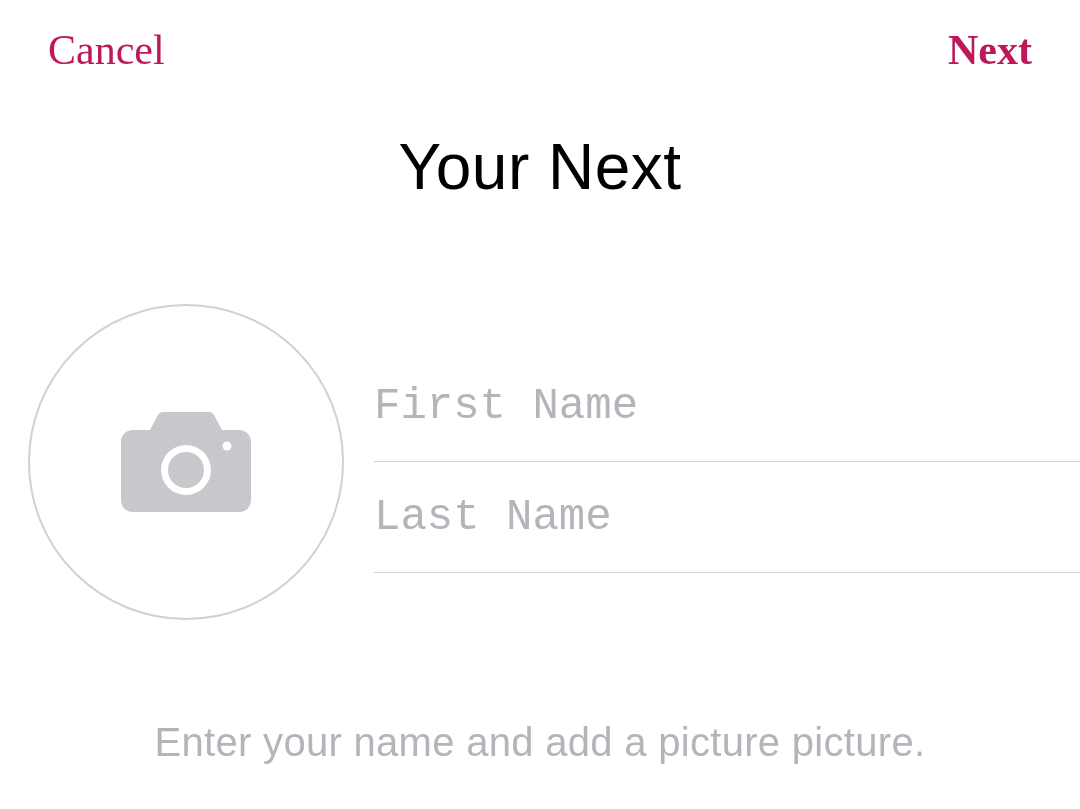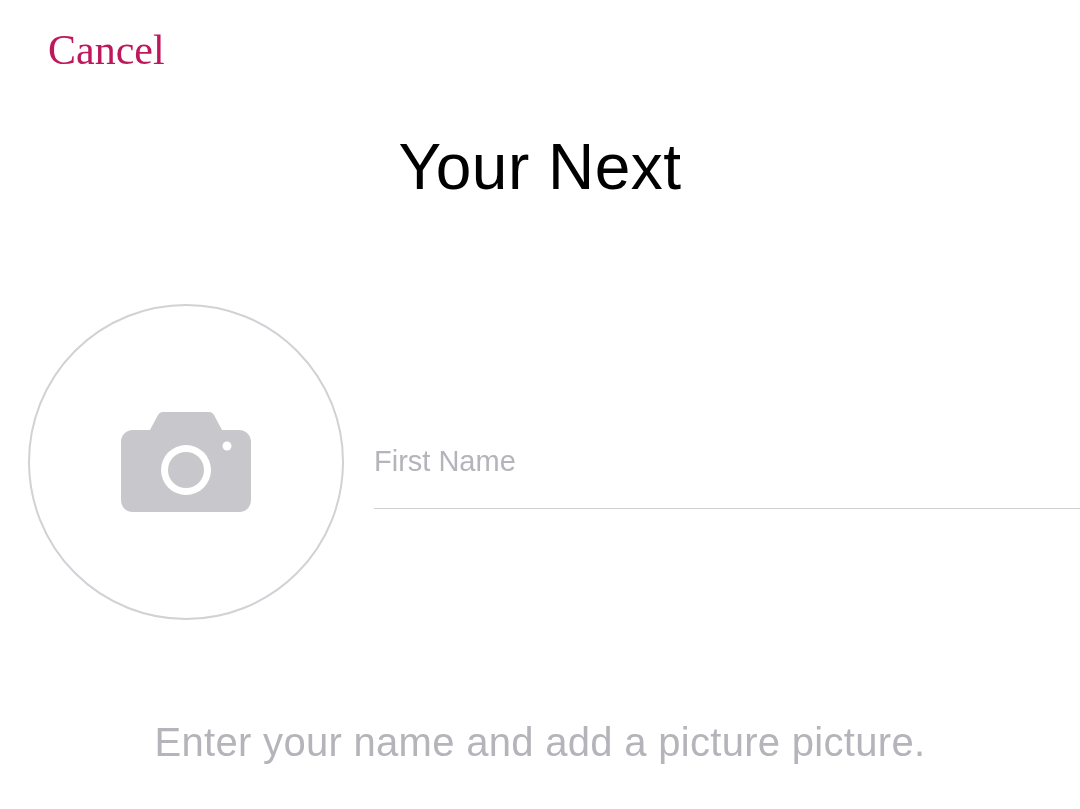--- a/index.html
+++ b/index.html
@@ -69,22 +69,22 @@
       margin-left: 30px;
     }
     .field-wrap {
       border-bottom: 1.5px solid #d1d1d6;
       padding: 30px 0;
     }
     .field-input {
       width: 100%;
       border: none;
       outline: none;
-      font-size: 29px;
-      font-family: Liberation Sans, sans-serif;
+      font-size: 44px;
+      font-family: Liberation Mono, monospace;
       color: #000000;
       background: transparent;
       font-weight: 300;
     }
     .field-input::placeholder {
       color: #b4b4ba;
       font-weight: 300;
     }
     .hint {
       text-align: center;
@@ -93,34 +93,38 @@
       margin-top: 100px;
       font-weight: 300;
       letter-spacing: 0.3px;
     }
   </style>
 </head>
 <body>
 
 <div class="header">
   <button class="header-btn">Cancel</button>
+  <button class="header-btn next">Next</button>
 </div>
 
 <h1 class="title">Your Next</h1>
 
 <div class="form-area">
   <div class="avatar">
     <svg class="camera-svg" viewBox="0 0 130 100">
       <rect x="51" y="4" width="6" height="6" rx="1"></rect>
       <path d="M 42 0 L 88 0 C 90 0 92 1 93 3 L 101 18 L 118 18 C 125 18 130 23 130 30 L 130 88 C 130 95 125 100 118 100 L 12 100 C 5 100 0 95 0 88 L 0 30 C 0 23 5 18 12 18 L 29 18 L 37 3 C 38 1 40 0 42 0 Z"></path>
       <circle cx="65" cy="58" r="25" fill="#ffffff"></circle>
       <circle cx="65" cy="58" r="18" fill="#c7c7cc"></circle>
       <circle cx="106" cy="34" r="4.5" fill="#ffffff"></circle>
     </svg>
   </div>
   <div class="fields">
     <div class="field-wrap">
       <input class="field-input" type="text" placeholder="First Name" style="">
     </div>
+    <div class="field-wrap">
+      <input class="field-input" type="text" placeholder="Last Name" style="">
+    </div>
   </div>
 </div>
 
 <p class="hint">Enter your name and add a picture picture.</p>
 
 </body></html>

